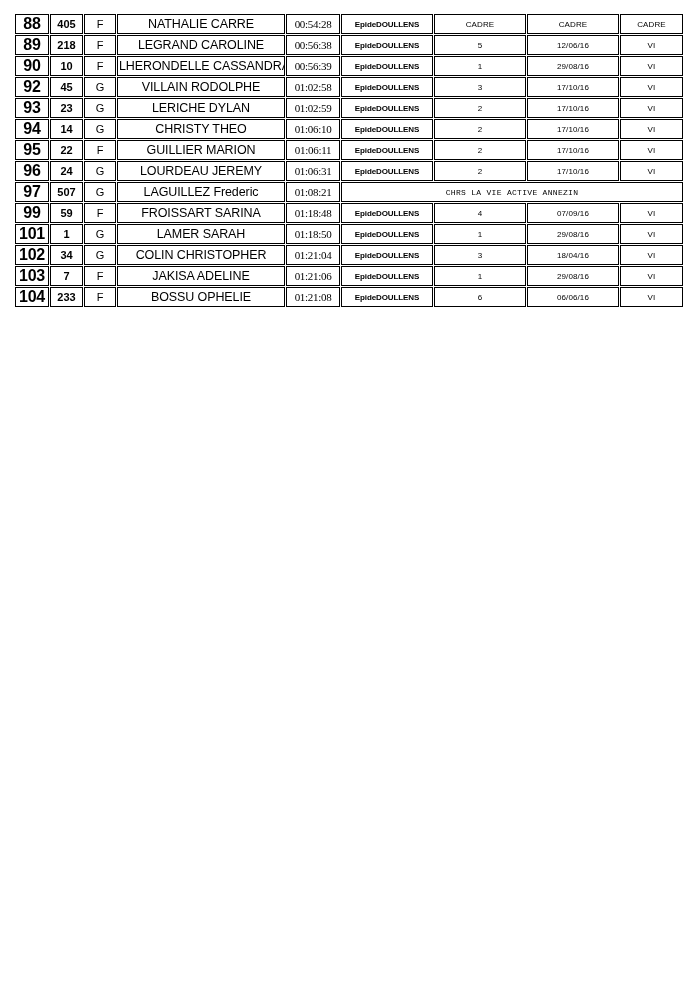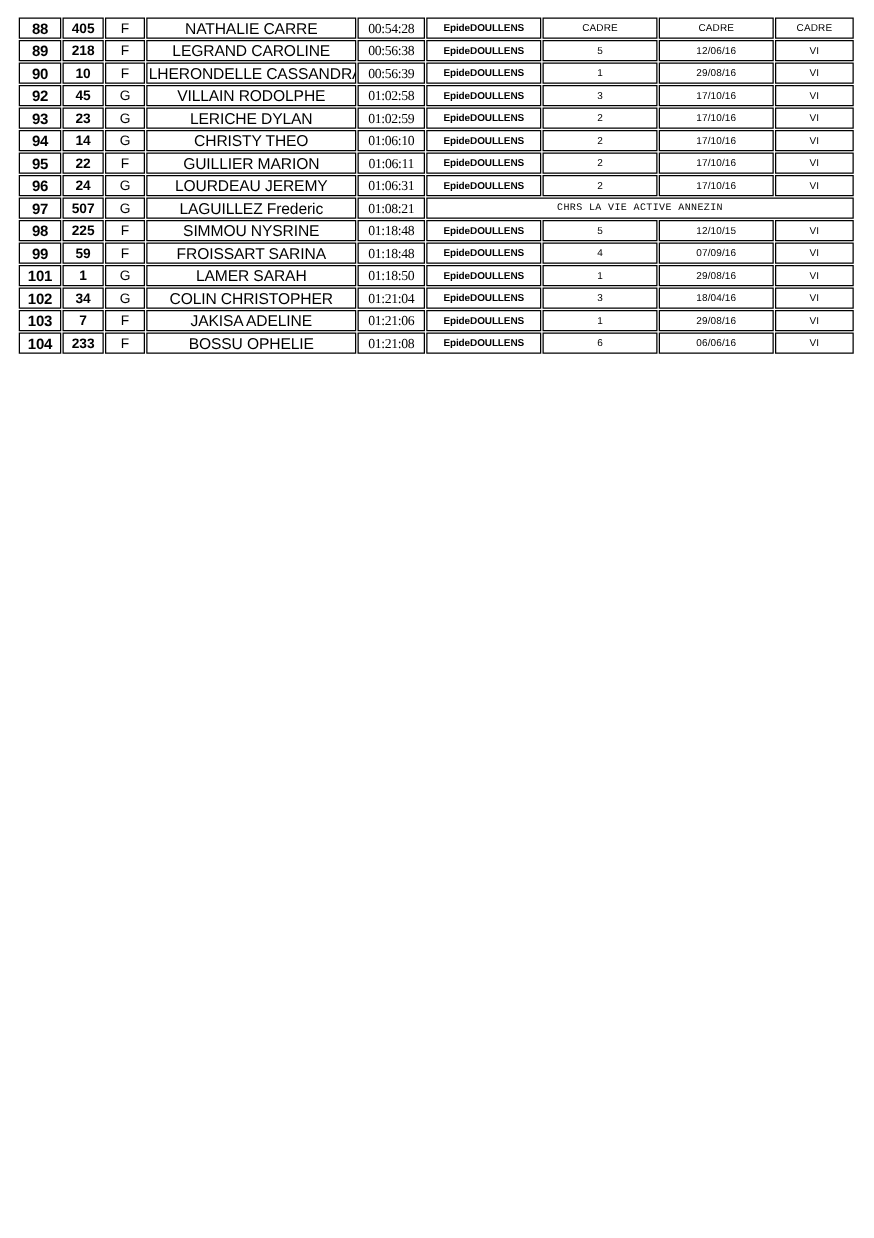--- a/index.html
+++ b/index.html
@@ -41,21 +41,21 @@
   .col-bib    { width: 33px; }
   .col-sex    { width: 32px; }
   .col-name   { width: 168px; }
   .col-time   { width: 54px; }
   .col-club   { width: 92px; }
   .col-cat    { width: 92px; }
   .col-date   { width: 92px; }
   .col-code   { width: 63px; }
 
   .cell-rank {
-    font-size: 12px;
+    font-size: 16px;
     font-weight: bold;
     letter-spacing: -0.2px;
   }
   .cell-bib {
     font-size: 11px;
     font-weight: bold;
   }
   .cell-sex {
     font-size: 11px;
   }
@@ -200,31 +200,20 @@
       </tr>
       <tr>
         <td class="cell-rank">97</td>
         <td class="cell-bib">507</td>
         <td class="cell-sex">G</td>
         <td class="cell-name">LAGUILLEZ Frederic</td>
         <td class="cell-time">01:08:21</td>
         <td class="cell-merged" colspan="4">CHRS LA VIE ACTIVE ANNEZIN</td>
       </tr>
       <tr>
-        <td class="cell-rank">98</td>
-        <td class="cell-bib">225</td>
-        <td class="cell-sex">F</td>
-        <td class="cell-name">SIMMOU NYSRINE</td>
-        <td class="cell-time">01:18:48</td>
-        <td class="cell-club">EpideDOULLENS</td>
-        <td class="cell-cat">5</td>
-        <td class="cell-date">12/10/15</td>
-        <td class="cell-code">VI</td>
-      </tr>
-      <tr>
         <td class="cell-rank">99</td>
         <td class="cell-bib">59</td>
         <td class="cell-sex">F</td>
         <td class="cell-name">FROISSART SARINA</td>
         <td class="cell-time">01:18:48</td>
         <td class="cell-club">EpideDOULLENS</td>
         <td class="cell-cat">4</td>
         <td class="cell-date">07/09/16</td>
         <td class="cell-code">VI</td>
       </tr>

